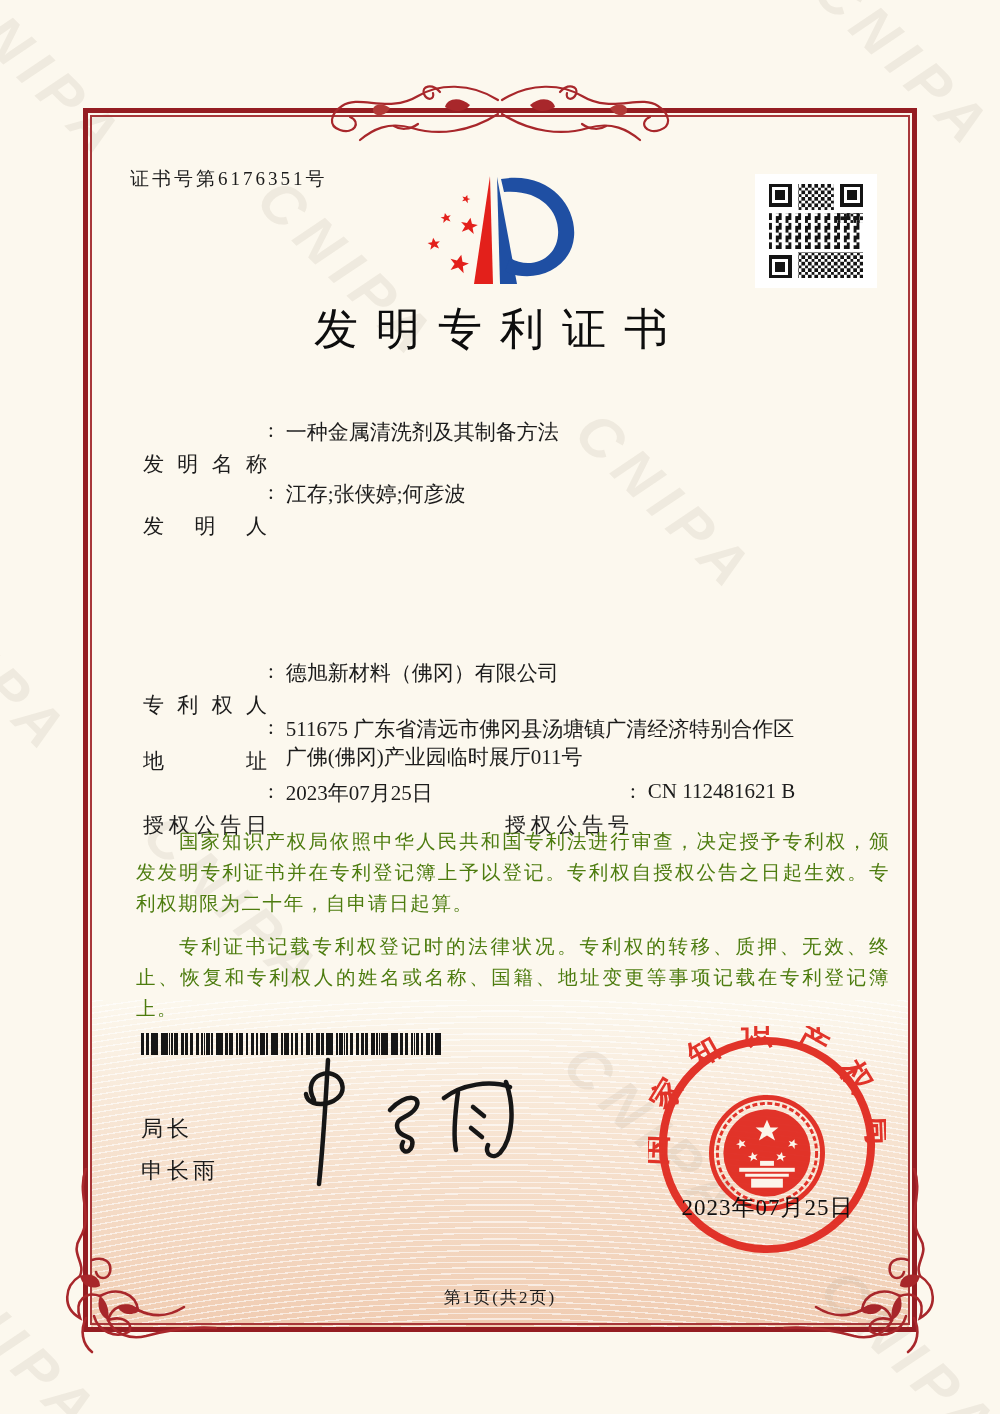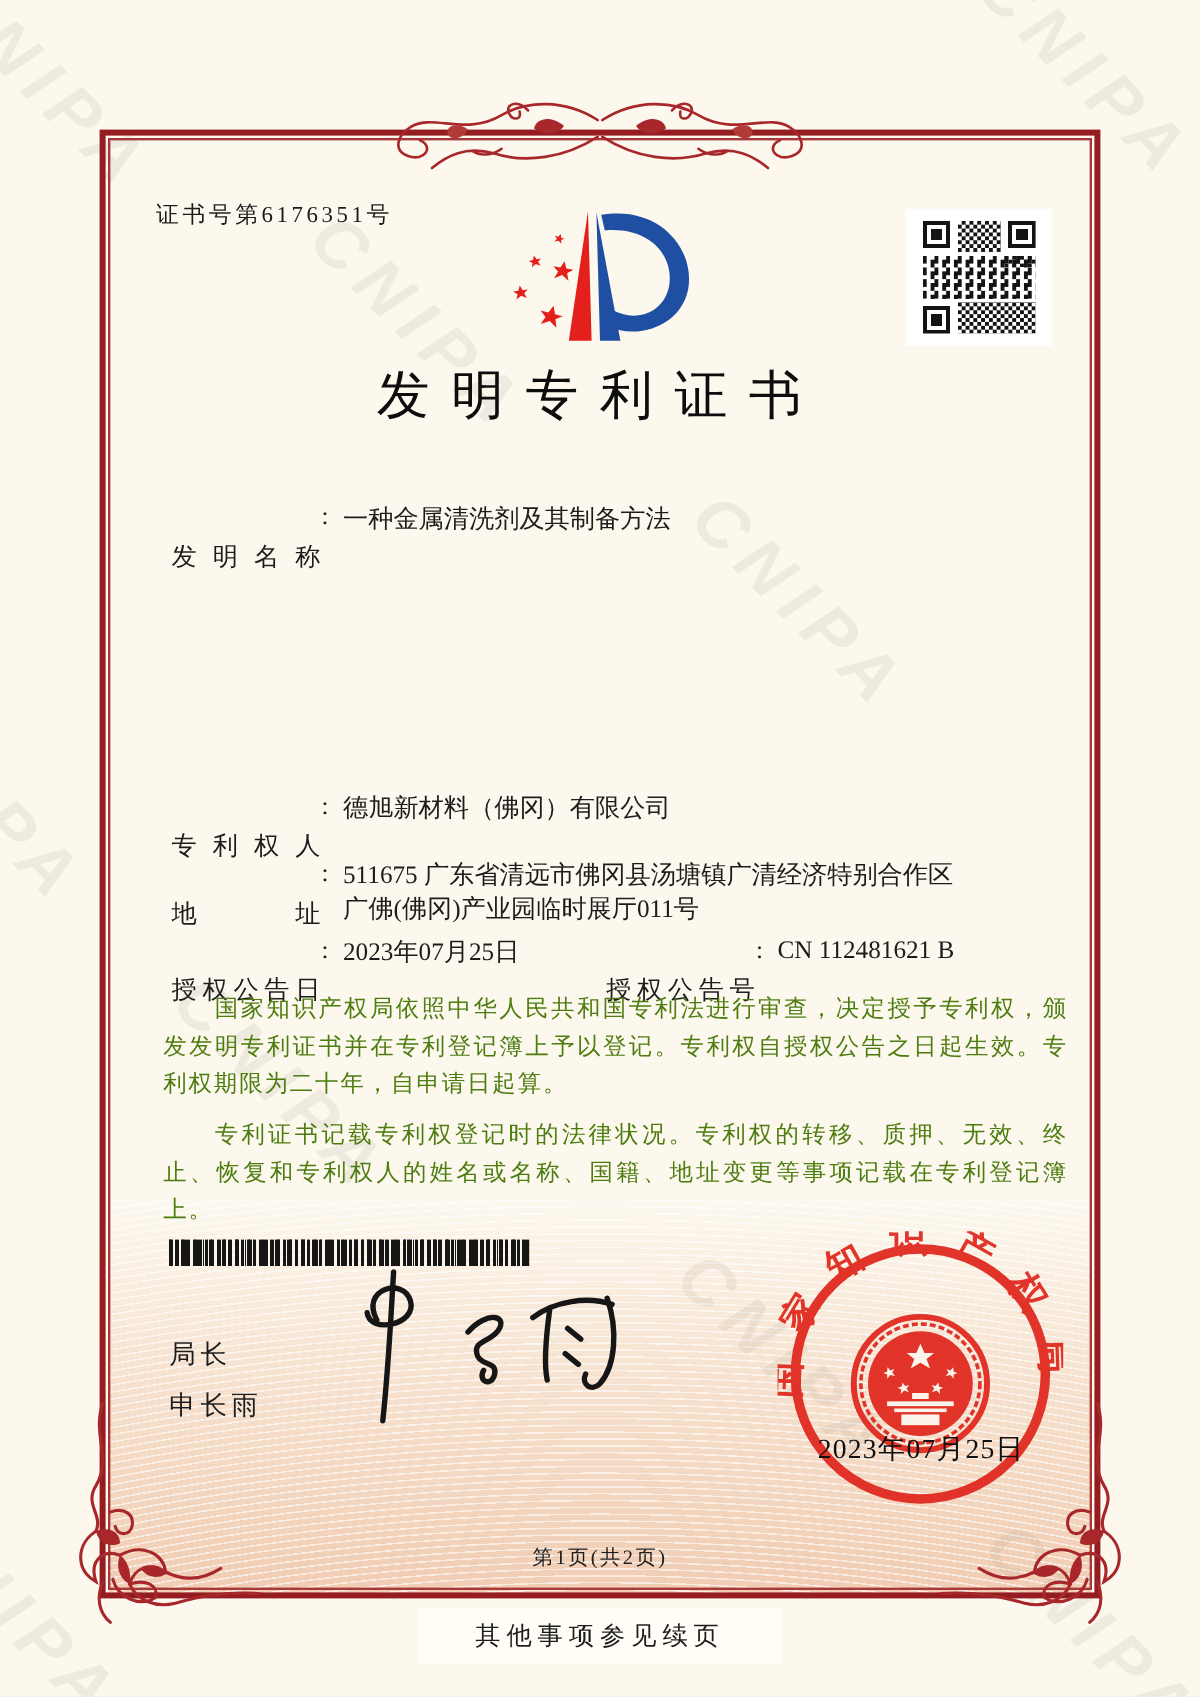--- a/index.html
+++ b/index.html
@@ -176,20 +176,23 @@
           <rect x="2" y="24" width="3" height="3"></rect>
       </g>
     </svg>
   </div>
 
   <div class="title">发明专利证书</div>
 
   <div class="frow" style="top:418px">
     <span class="flabel">发明名称</span><span class="fcolon">:</span><span class="fvalue">一种金属清洗剂及其制备方法</span>
   </div>
+  <div class="frow" style="top:480px">
+    <span class="flabel">发明人</span><span class="fcolon">:</span><span class="fvalue">江存;张侠婷;何彦波</span>
+  </div>
   <div class="frow" style="top:659px">
     <span class="flabel">专利权人</span><span class="fcolon">:</span><span class="fvalue">德旭新材料（佛冈）有限公司</span>
   </div>
   <div class="frow" style="top:715px">
     <span class="flabel">地址</span><span class="fcolon">:</span><span class="fvalue wrap">511675 广东省清远市佛冈县汤塘镇广清经济特别合作区广佛(佛冈)产业园临时展厅011号</span>
   </div>
   <div class="frow" style="top:779px;width:760px">
     <span>
       <span class="flabel">授权公告日</span><span class="fcolon">:</span><span class="fvalue">2023年07月25日</span>
     </span>
@@ -238,15 +241,14 @@
         <rect x="-7" y="8" width="14" height="5"></rect>
         <rect x="-28" y="15" width="56" height="4"></rect>
         <rect x="-22" y="21" width="44" height="3"></rect>
         <rect x="-16" y="26" width="32" height="9"></rect>
       </g>
     </g>
   </svg>
   <div class="seal-date">2023年07月25日</div>
 
   <div class="pageno">第1页(共2页)</div>
-  <div class="note">其他事项参见续页</div>
 
 </div>
 
 </body></html>

